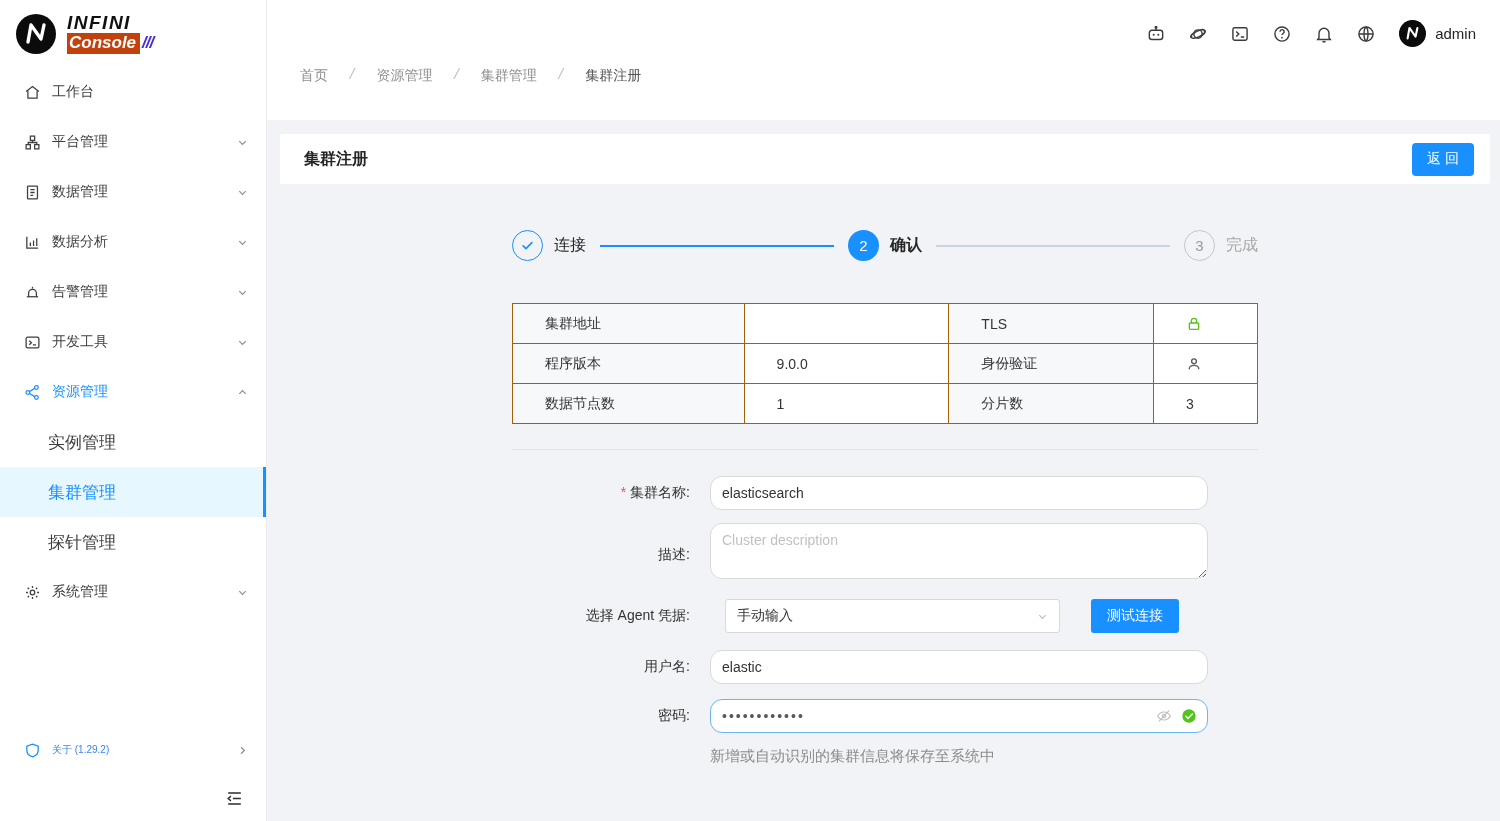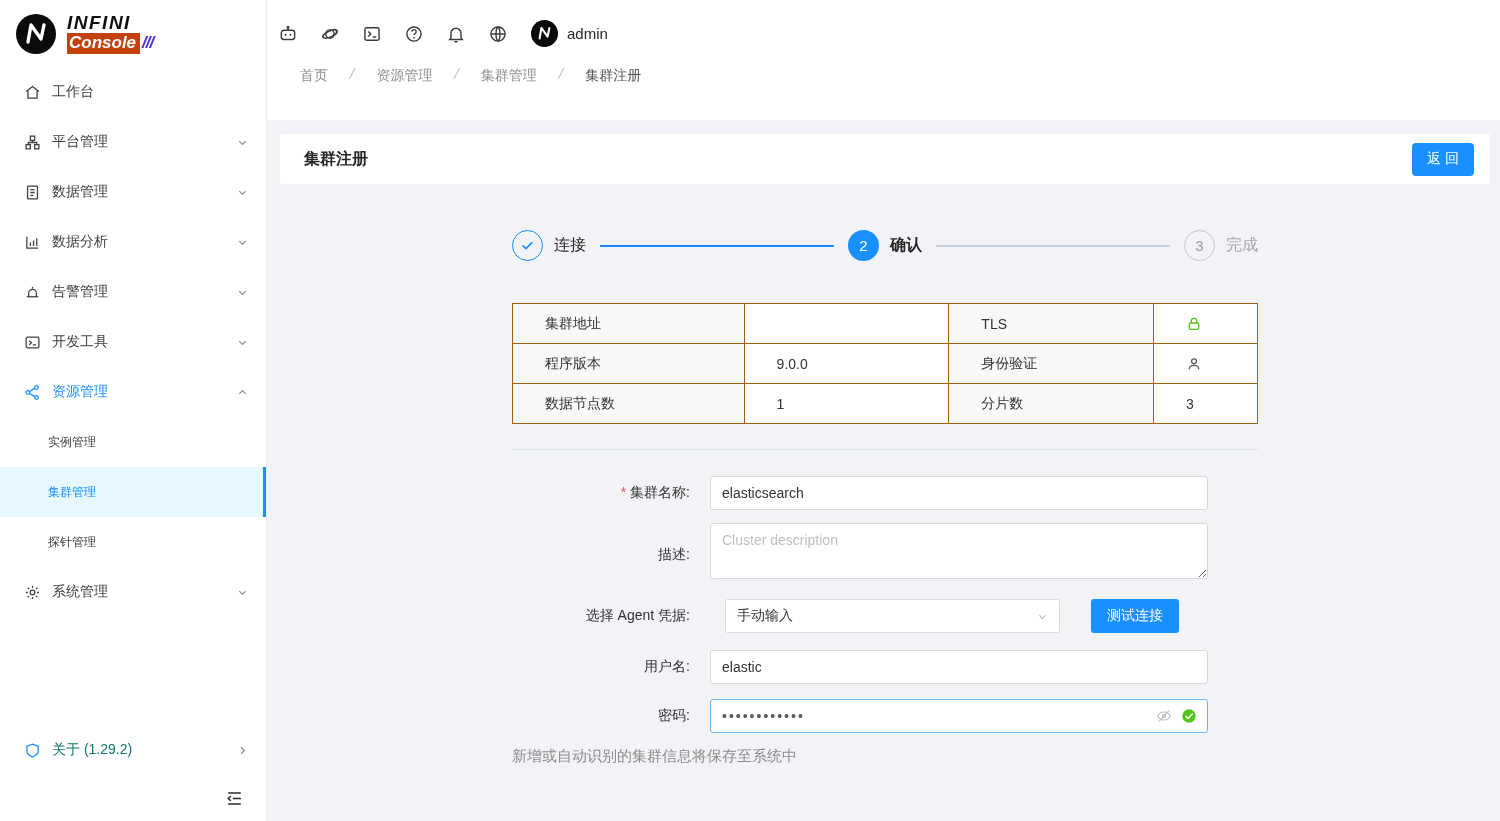--- a/index.html
+++ b/index.html
@@ -15,31 +15,31 @@
   .logo-top { font-size:19px; font-weight:800; font-style:italic; color:#101010; letter-spacing:1.5px; line-height:20px; }
   .console-badge { display:inline-block; background:#c2410c; color:#fff; font-style:italic;
     font-weight:800; font-size:17px; line-height:20px; padding:0 4px 1px 2px; }
   .purple-slashes { color:#4a2bd4; font-weight:800; font-style:italic; letter-spacing:-1px; margin-left:2px; font-size:17px; }
   .menu { flex:none; }
   .menu-item { height:50px; display:flex; align-items:center; gap:11px; padding:0 18px 0 24px;
     font-size:14px; color:#3f3f3f; cursor:pointer; }
   .menu-item svg.mi { width:17px; height:17px; flex:none; }
   .chev { margin-left:auto; color:#8f8f8f; }
   .menu-item.active-parent { color:#1890ff; }
-  .submenu-item { height:50px; display:flex; align-items:center; padding-left:48px; font-size:12px;
+  .submenu-item { height:50px; display:flex; align-items:center; padding-left:48px; font-size:17px;
     color:#3f3f3f; cursor:pointer; }
   .submenu-item.selected { background:#e6f7ff; color:#1890ff; box-shadow: inset -3px 0 0 #1890ff; }
   .about-row { margin-top:auto; height:50px; display:flex; align-items:center; gap:11px;
-    padding:0 18px 0 24px; font-size:14px; color:#0f766e; cursor:pointer; }
+    padding:0 18px 0 24px; font-size:10px; color:#3b82f6; cursor:pointer; }
   .sidebar-foot { height:46px; display:flex; align-items:center; justify-content:flex-end;
     padding-right:22px; color:#2d2d2d; }
 
   
   .topbar { position:fixed; left:267px; top:0; width:1233px; height:67px; background:#fff;
-    display:flex; align-items:center; padding-right:24px; z-index:5; }
+    display:flex; align-items:center; justify-content:flex-end; padding-right:24px; z-index:5; }
   .tb-icon { width:42px; display:flex; justify-content:center; color:#3c3c3c; cursor:pointer; }
   .avatar { width:27px; height:27px; border-radius:50%; background:#0b0b0b; margin-left:12px;
     display:flex; align-items:center; justify-content:center; cursor:pointer; flex:none; }
   .username { margin-left:9px; font-size:15px; color:#262626; cursor:pointer; }
 
   
   .breadcrumb-bar { position:fixed; left:267px; top:67px; width:1233px; height:53px; background:#fff;
     display:flex; align-items:flex-start; padding-left:33px; font-size:14px; color:#909090; gap:20px; z-index:4;font-family:Liberation Mono, monospace; }
   .crumb { cursor:pointer; }
   .crumb-sep { color:#c2c2c2; }
@@ -81,33 +81,33 @@
     margin-right:8px; vertical-align:-1px; }
 
   .divider { height:1px; background:#dfe2e6; margin-top:25px; }
 
   
   .form { margin-top:26px; font-size:14px; }
   .form-row { display:flex; align-items:flex-start; }
   .form-label { width:178px; text-align:right; padding-top:8px; color:#333; flex:none; }
   .req { color:#ff4d4f; margin-right:4px; }
   .ctrl { margin-left:20px; }
-  .input { width:498px; height:34px; border:1px solid #d9d9d9; border-radius:3px; padding:0 11px;
+  .input { width:498px; height:34px; border:1px solid #d9d9d9; border-radius:12px; padding:0 11px;
     font-size:14px; color:#333; background:#fff; font-family:inherit; }
   ::placeholder { color:#c1c1c1; opacity:1; }
   textarea.input { height:56px; padding-top:7px; line-height:18px; }
   .select { width:335px; height:34px; border:1px solid #d9d9d9; border-radius:3px; background:#fff;
     display:flex; align-items:center; justify-content:space-between; padding:0 11px; cursor:pointer; color:#333; }
   .test-btn { margin-left:16px; height:34px; background:#1890ff; color:#fff; border:none;
     border-radius:3px; padding:0 16px; font-size:14px; cursor:pointer; font-family:inherit; }
   .pwd-wrap { position:relative; width:498px; margin-left:20px; }
   .pwd-wrap .input { width:100%; padding-right:66px; border-color:#6db4f2; letter-spacing:2px; color:#595959; }
   .pwd-eye { position:absolute; right:36px; top:9px; color:#bfbfbf; cursor:pointer; }
   .pwd-ok { position:absolute; right:11px; top:9px; }
-  .form-hint { margin-top:14px; color:#8c8c8c; font-size:15px; }
+  .form-hint { margin-left:198px; margin-top:14px; color:#8c8c8c; font-size:15px; }
 
   .mb13{margin-bottom:13px;} .mb20{margin-bottom:20px;align-items:center;} .mb17{margin-bottom:17px;gap:15px;}
   .mb15{margin-bottom:15px;}
 </style>
 </head>
 <body>
 
 <aside class="sidebar">
   <div class="logo">
     <svg class="logo-mark" viewBox="0 0 44 44">

